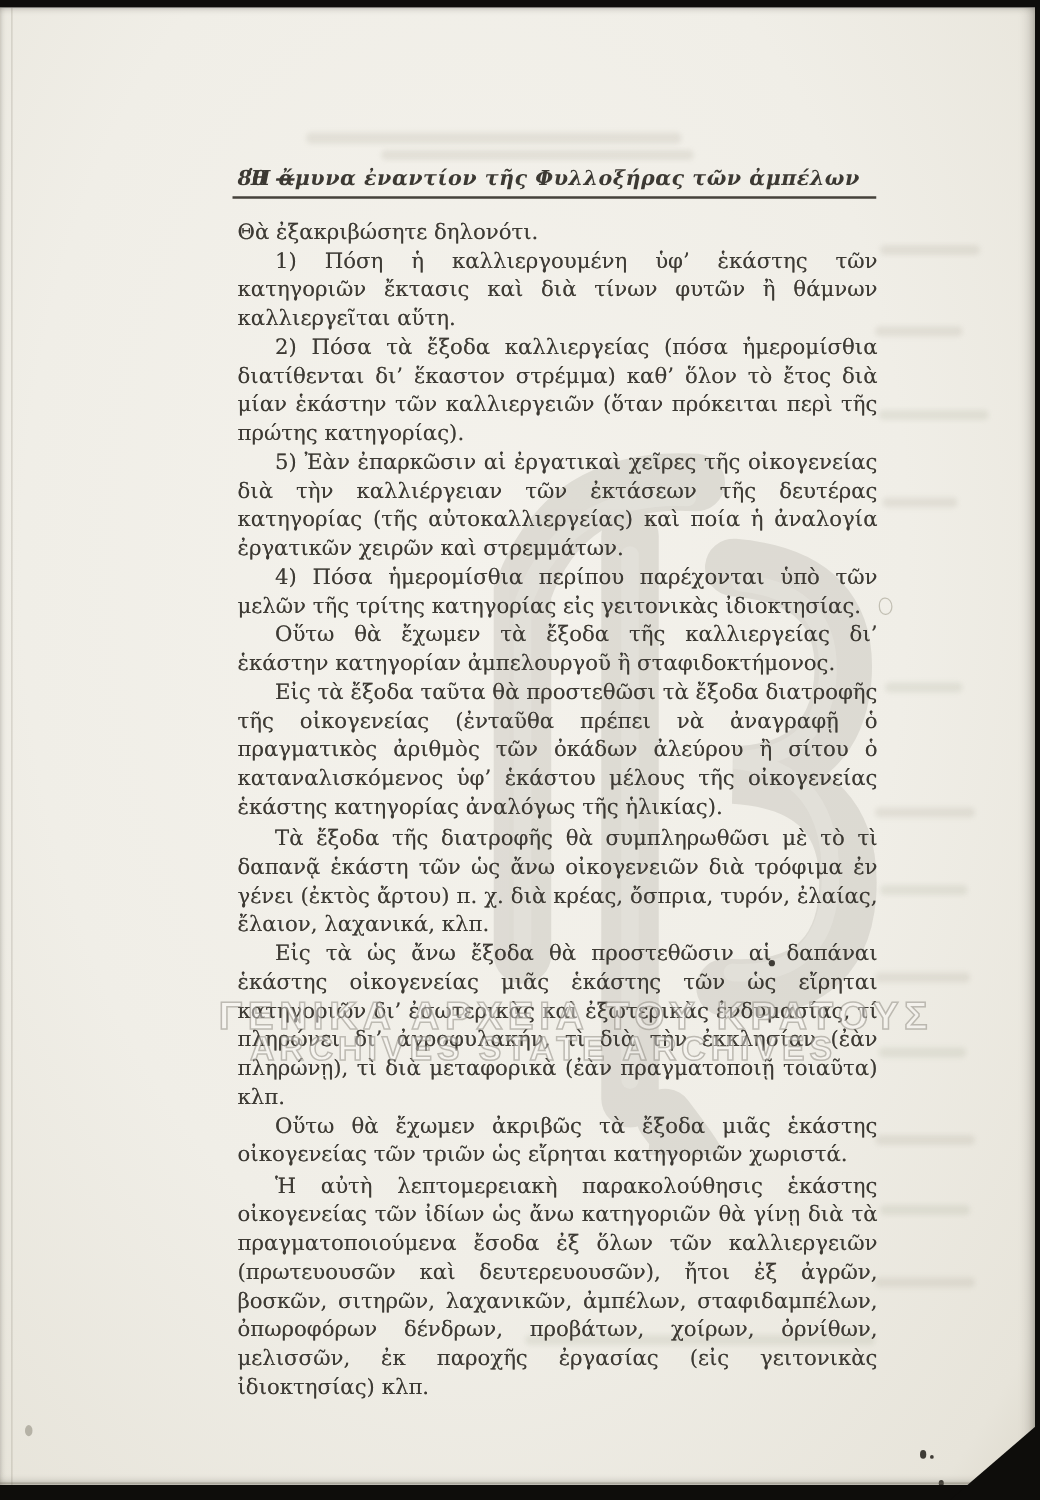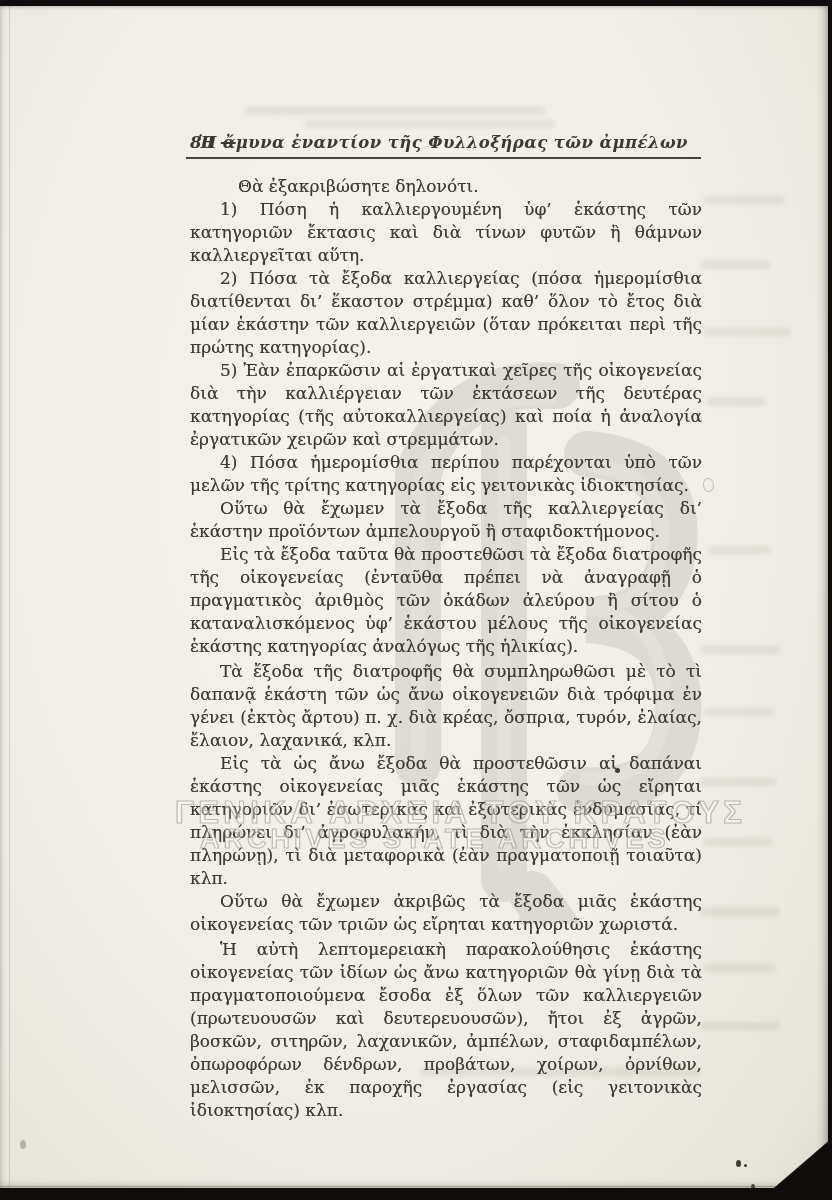--- a/index.html
+++ b/index.html
@@ -32,21 +32,21 @@
   .page-number{position:absolute;left:4px;top:0;}
   .running-title{position:absolute;left:0;right:0;top:0;text-align:center;}
   .header-rule{position:absolute;left:186px;top:151px;width:515px;height:2px;background:#45423b;box-shadow:0 2px 1px -1px rgba(80,75,65,.25);}
   .textblock{
     position:absolute;left:190px;top:169px;width:512px;
     font-size:17px;line-height:23px;color:#3d3a34;
     text-align:justify;text-align-last:left;
     text-shadow:0 0 .4px rgba(60,55,48,.55);
   }
   .textblock p{margin:0;text-indent:30px;}
-  .textblock p.flush{text-indent:0;margin-left:48px;}
+  .textblock p.flush{text-indent:0;}
   .textblock p.sp2{margin-top:2px;}
   
   .wm-emblem{position:absolute;left:382px;top:328px;pointer-events:none;}
   .wm-text{
     position:absolute;pointer-events:none;white-space:nowrap;
     font-family:"Liberation Sans","DejaVu Sans",sans-serif;font-weight:bold;
     color:rgba(252,251,247,.42);
     -webkit-text-stroke:1.2px rgba(135,131,122,.5);
   }
   .wm-line1{left:153px;top:789px;font-size:31px;letter-spacing:4.5px;margin-left:22px;}
@@ -101,21 +101,21 @@
     <span class="running-title">Ἡ ἄμυνα ἐναντίον τῆς Φυλλοξήρας τῶν ἀμπέλων</span>
   </div>
   <div class="header-rule"></div>
 
   <div class="textblock">
     <p class="flush">Θὰ ἐξακριβώσητε δηλονότι.</p>
     <p>1) Πόση ἡ καλλιεργουμένη ὑφ’ ἑκάστης τῶν κατηγοριῶν ἔκτασις καὶ διὰ τίνων φυτῶν ἢ θάμνων καλλιεργεῖται αὕτη.</p>
     <p>2) Πόσα τὰ ἔξοδα καλλιεργείας (πόσα ἡμερομίσθια διατίθενται δι’ ἕκαστον στρέμμα) καθ’ ὅλον τὸ ἔτος διὰ μίαν ἑκάστην τῶν καλλιεργειῶν (ὅταν πρόκειται περὶ τῆς πρώτης κατηγορίας).</p>
     <p>5) Ἐὰν ἐπαρκῶσιν αἱ ἐργατικαὶ χεῖρες τῆς οἰκογενείας διὰ τὴν καλλιέργειαν τῶν ἐκτάσεων τῆς δευτέρας κατηγορίας (τῆς αὐτοκαλλιεργείας) καὶ ποία ἡ ἀναλογία ἐργατικῶν χειρῶν καὶ στρεμμάτων.</p>
     <p>4) Πόσα ἡμερομίσθια περίπου παρέχονται ὑπὸ τῶν μελῶν τῆς τρίτης κατηγορίας εἰς γειτονικὰς ἰδιοκτησίας.</p>
-    <p>Οὕτω θὰ ἔχωμεν τὰ ἔξοδα τῆς καλλιεργείας δι’ ἑκάστην προϊόντων ἀμπελουργοῦ ἢ σταφιδοκτήμονος.</p>
+    <p>Οὕτω θὰ ἔχωμεν τὰ ἔξοδα τῆς καλλιεργείας δι’ ἑκάστην κατηγορίαν ἀμπελουργοῦ ἢ σταφιδοκτήμονος.</p>
     <p>Εἰς τὰ ἔξοδα ταῦτα θὰ προστεθῶσι τὰ ἔξοδα διατροφῆς τῆς οἰκογενείας (ἐνταῦθα πρέπει νὰ ἀναγραφῇ ὁ πραγματικὸς ἀριθμὸς τῶν ὀκάδων ἀλεύρου ἢ σίτου ὁ καταναλισκόμενος ὑφ’ ἑκάστου μέλους τῆς οἰκογενείας ἑκάστης κατηγορίας ἀναλόγως τῆς ἡλικίας).</p>
     <p class="sp2">Τὰ ἔξοδα τῆς διατροφῆς θὰ συμπληρωθῶσι μὲ τὸ τὶ δαπανᾷ ἑκάστη τῶν ὡς ἄνω οἰκογενειῶν διὰ τρόφιμα ἐν γένει (ἐκτὸς ἄρτου) π. χ. διὰ κρέας, ὄσπρια, τυρόν, ἐλαίας, ἔλαιον, λαχανικά, κλπ.</p>
     <p>Εἰς τὰ ὡς ἄνω ἔξοδα θὰ προστεθῶσιν αἱ δαπάναι ἑκάστης οἰκογενείας μιᾶς ἑκάστης τῶν ὡς εἴρηται κατηγοριῶν δι’ ἐσωτερικὰς καὶ ἐξωτερικὰς ἐνδυμασίας, τί πληρώνει δι’ ἀγροφυλακήν, τὶ διὰ τὴν ἐκκλησίαν (ἐὰν πληρώνῃ), τὶ διὰ μεταφορικὰ (ἐὰν πραγματοποιῇ τοιαῦτα) κλπ.</p>
     <p>Οὕτω θὰ ἔχωμεν ἀκριβῶς τὰ ἔξοδα μιᾶς ἑκάστης οἰκογενείας τῶν τριῶν ὡς εἴρηται κατηγοριῶν χωριστά.</p>
     <p class="sp2">Ἡ αὐτὴ λεπτομερειακὴ παρακολούθησις ἑκάστης οἰκογενείας τῶν ἰδίων ὡς ἄνω κατηγοριῶν θὰ γίνῃ διὰ τὰ πραγματοποιούμενα ἔσοδα ἐξ ὅλων τῶν καλλιεργειῶν (πρωτευουσῶν καὶ δευτερευουσῶν), ἤτοι ἐξ ἀγρῶν, βοσκῶν, σιτηρῶν, λαχανικῶν, ἀμπέλων, σταφιδαμπέλων, ὀπωροφόρων δένδρων, προβάτων, χοίρων, ὀρνίθων, μελισσῶν, ἐκ παροχῆς ἐργασίας (εἰς γειτονικὰς ἰδιοκτησίας) κλπ.</p>
 
   </div>
 
   <div class="wm-text wm-line1">ΓΕΝΙΚΑ ΑΡΧΕΙΑ ΤΟΥ ΚΡΑΤΟΥΣ</div>
   <div class="wm-text wm-line2">ARCHIVES STATE ARCHIVES</div>

